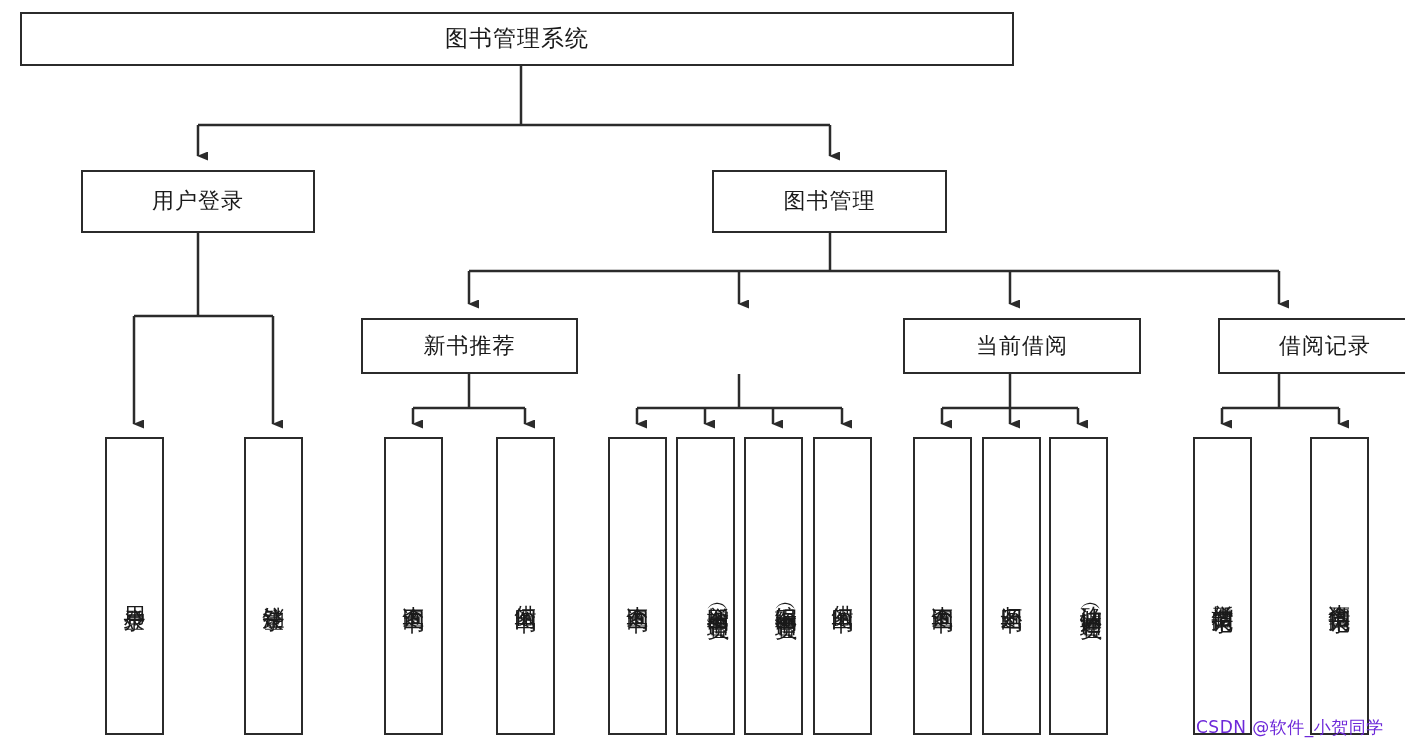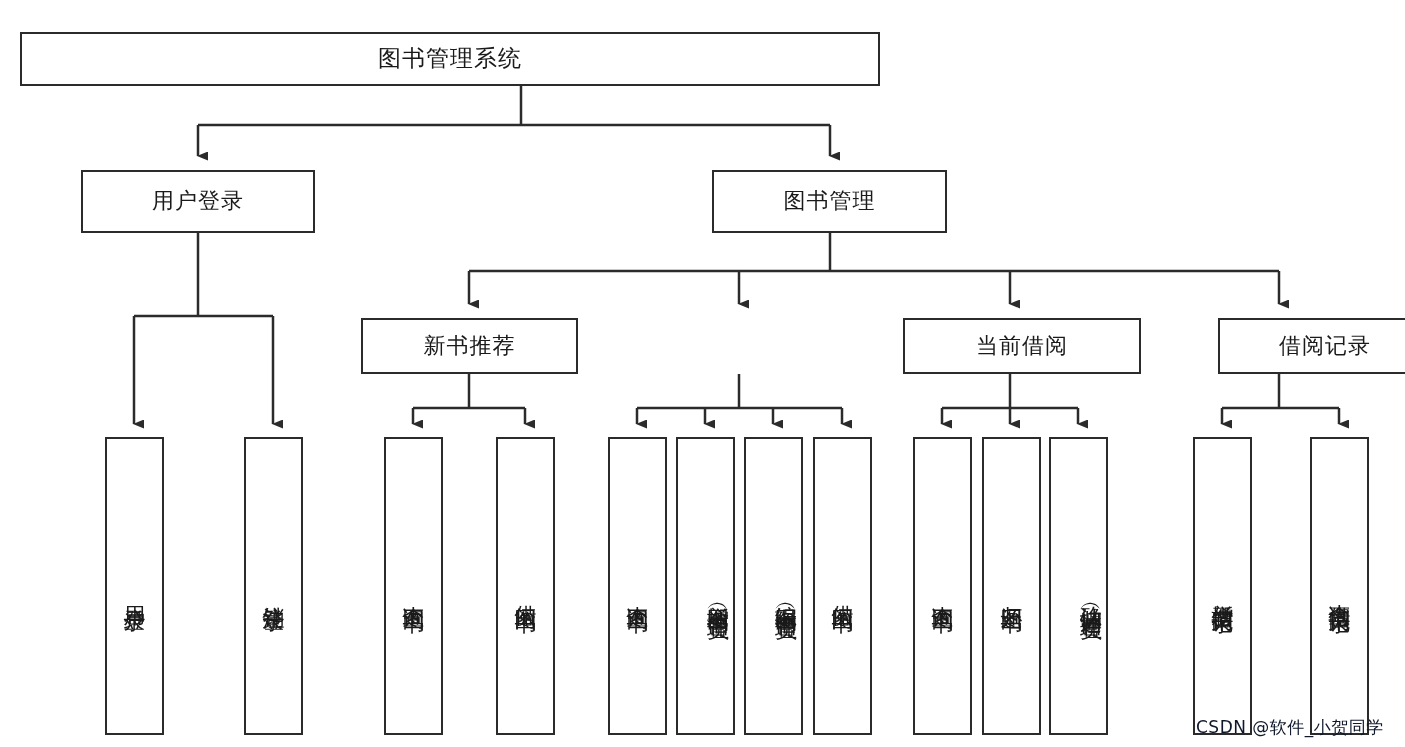--- a/index.html
+++ b/index.html
@@ -69,21 +69,21 @@
     justify-content: center;
   }
   .leaf-inner.top {
     align-items: flex-start;
     padding-top: 10px;
     box-sizing: border-box;
   }
   .watermark {
     position: absolute;
     font-size: 17px;
-    color: #0f172a;
+    color: #6d28d9;
     white-space: nowrap;
     z-index: 5;
     letter-spacing: 0.5px;
   }
 </style>
 </head>
 <body>
 
 <div id="canvas">
 
@@ -132,21 +132,21 @@
       <path d="M 1010 408 L 1010 424" marker-end="url(#arrow)"></path>
       <path d="M 1078 408 L 1078 424" marker-end="url(#arrow)"></path>
 
       <path d="M 1279 374 L 1279 408"></path>
       <path d="M 1222 408 L 1339 408"></path>
       <path d="M 1222 408 L 1222 424" marker-end="url(#arrow)"></path>
       <path d="M 1339 408 L 1339 424" marker-end="url(#arrow)"></path>
     </g>
   </svg>
 
-  <div class="node horiz root" style="left:20px; top:12px; width:860px; height:54px;margin-top:20px;">
+  <div class="node horiz root" style="left:20px; top:12px; width:994px; height:54px;">
     <span>图书管理系统</span>
   </div>
 
   <div class="node horiz" style="left:81px; top:170px; width:234px; height:63px;">
     <span>用户登录</span>
   </div>
   <div class="node horiz" style="left:361px; top:318px; width:217px; height:56px;">
     <span>新书推荐</span>
   </div>
 

